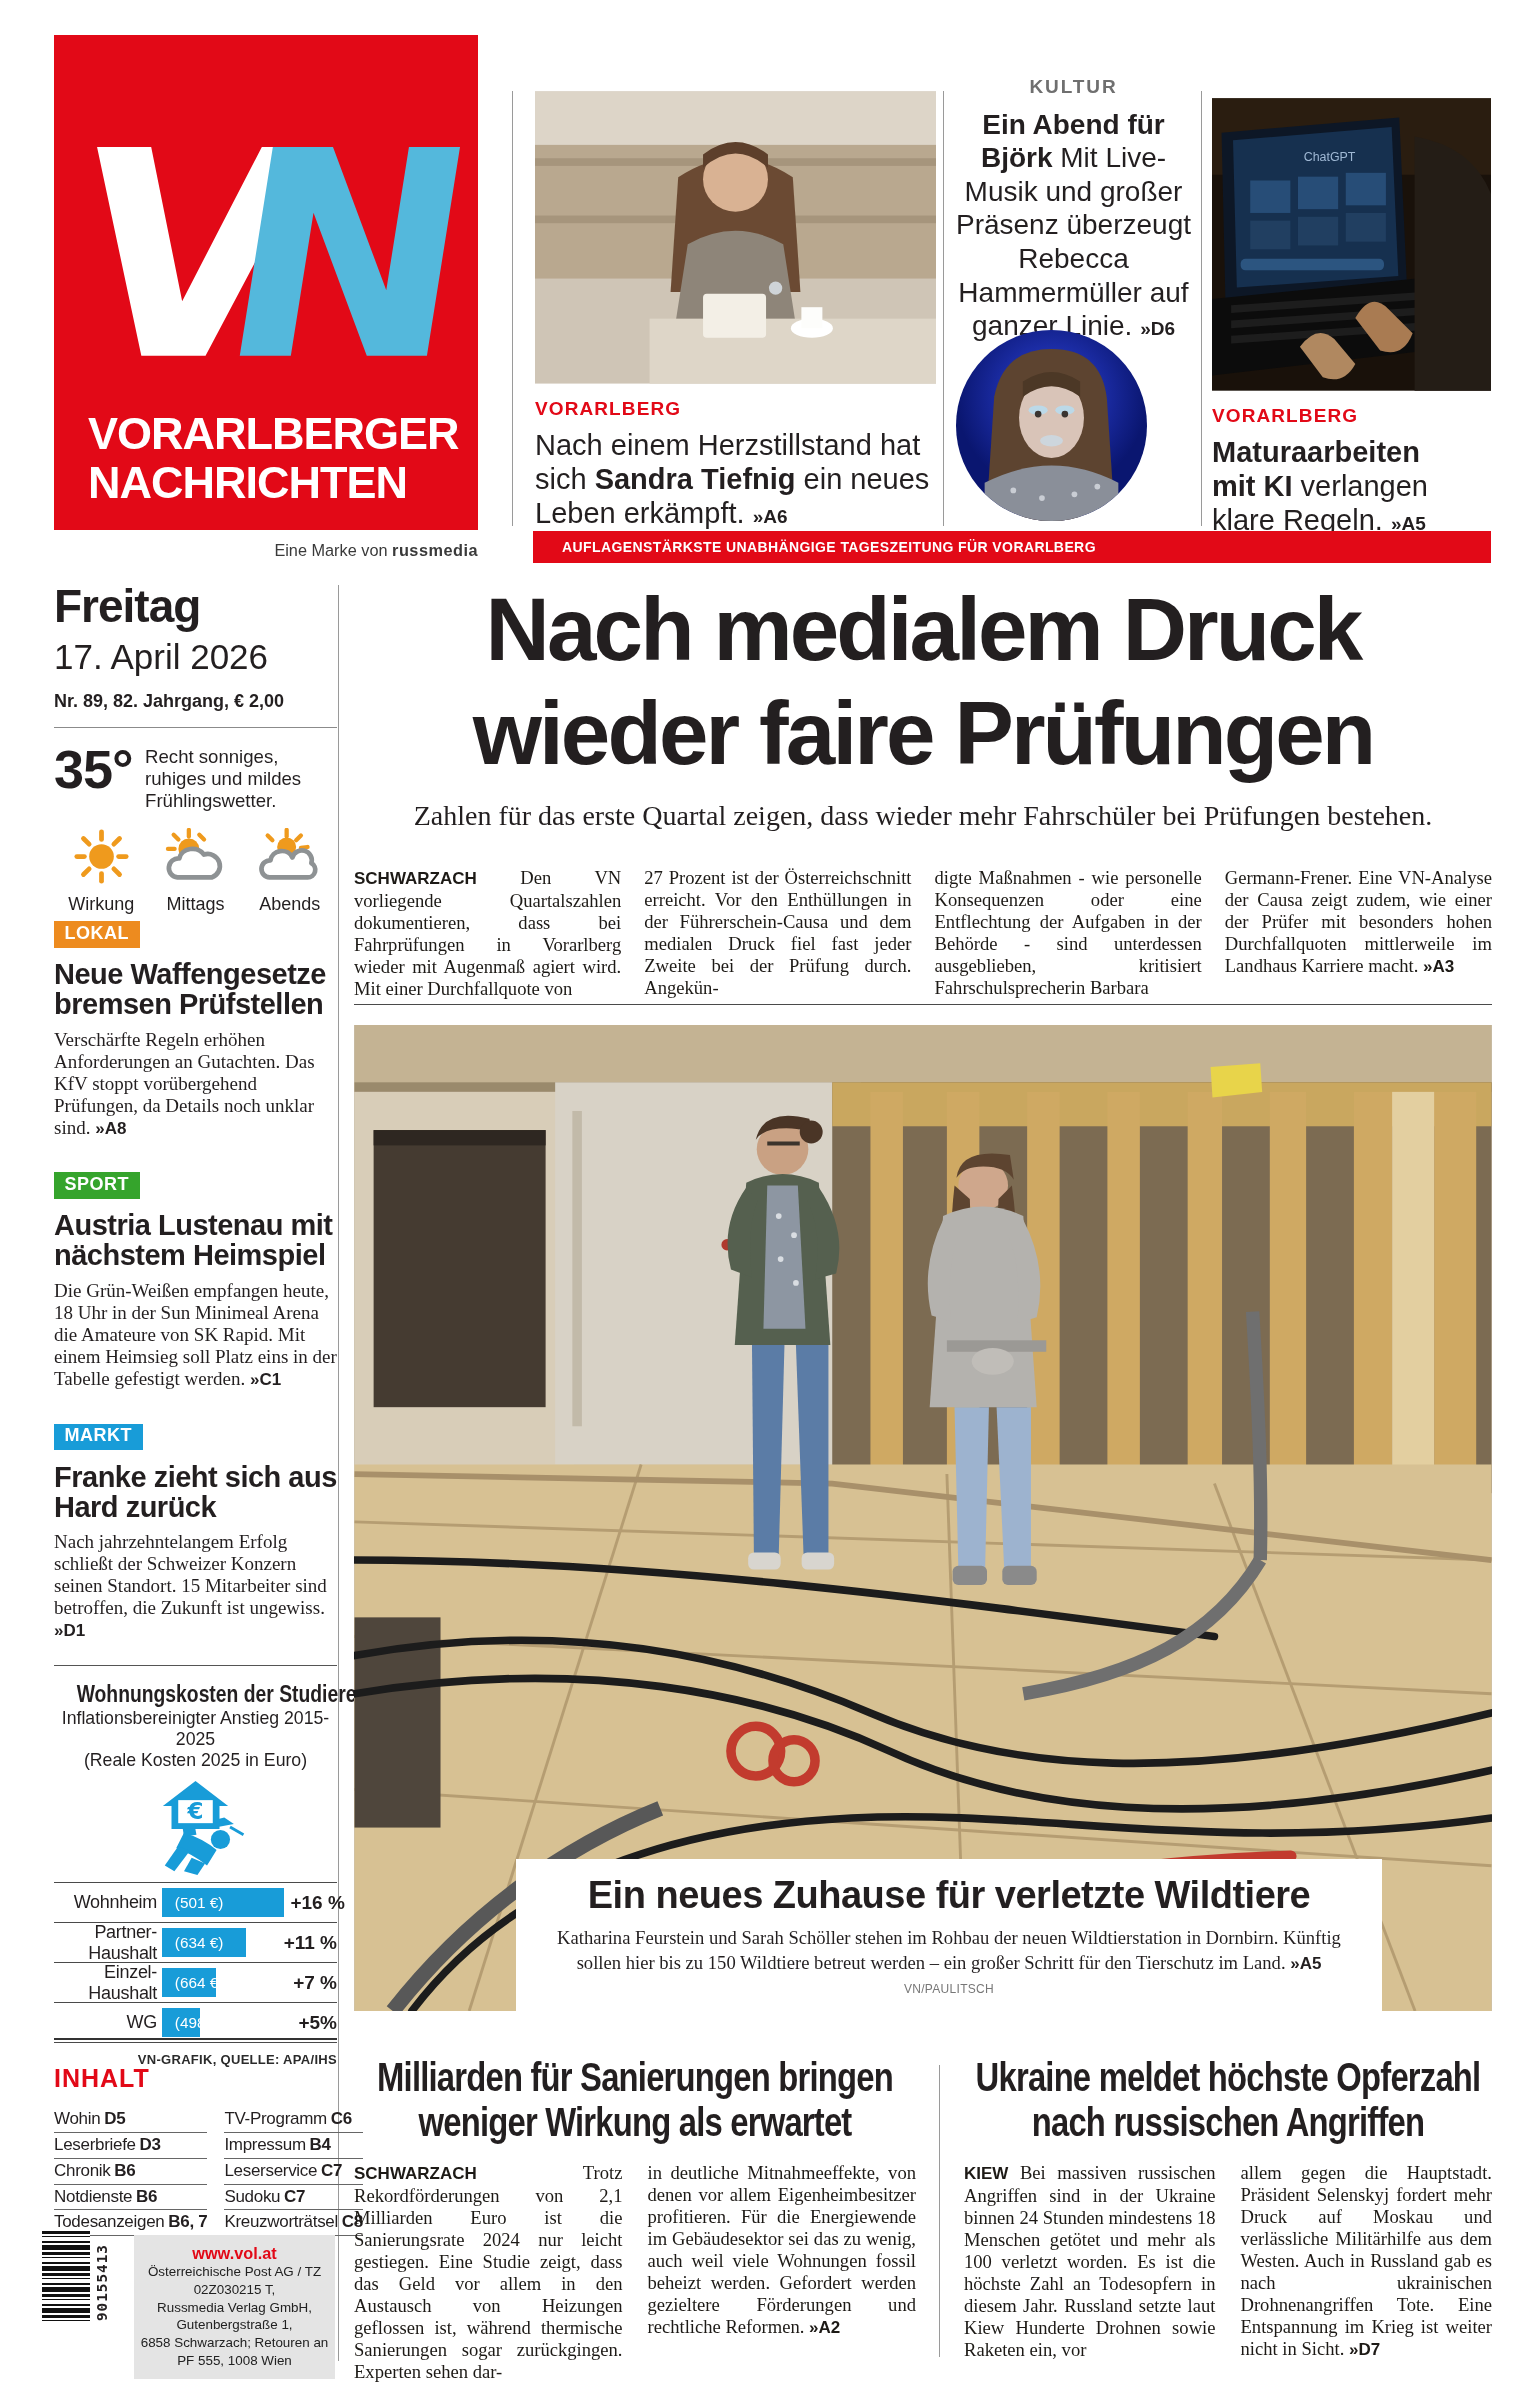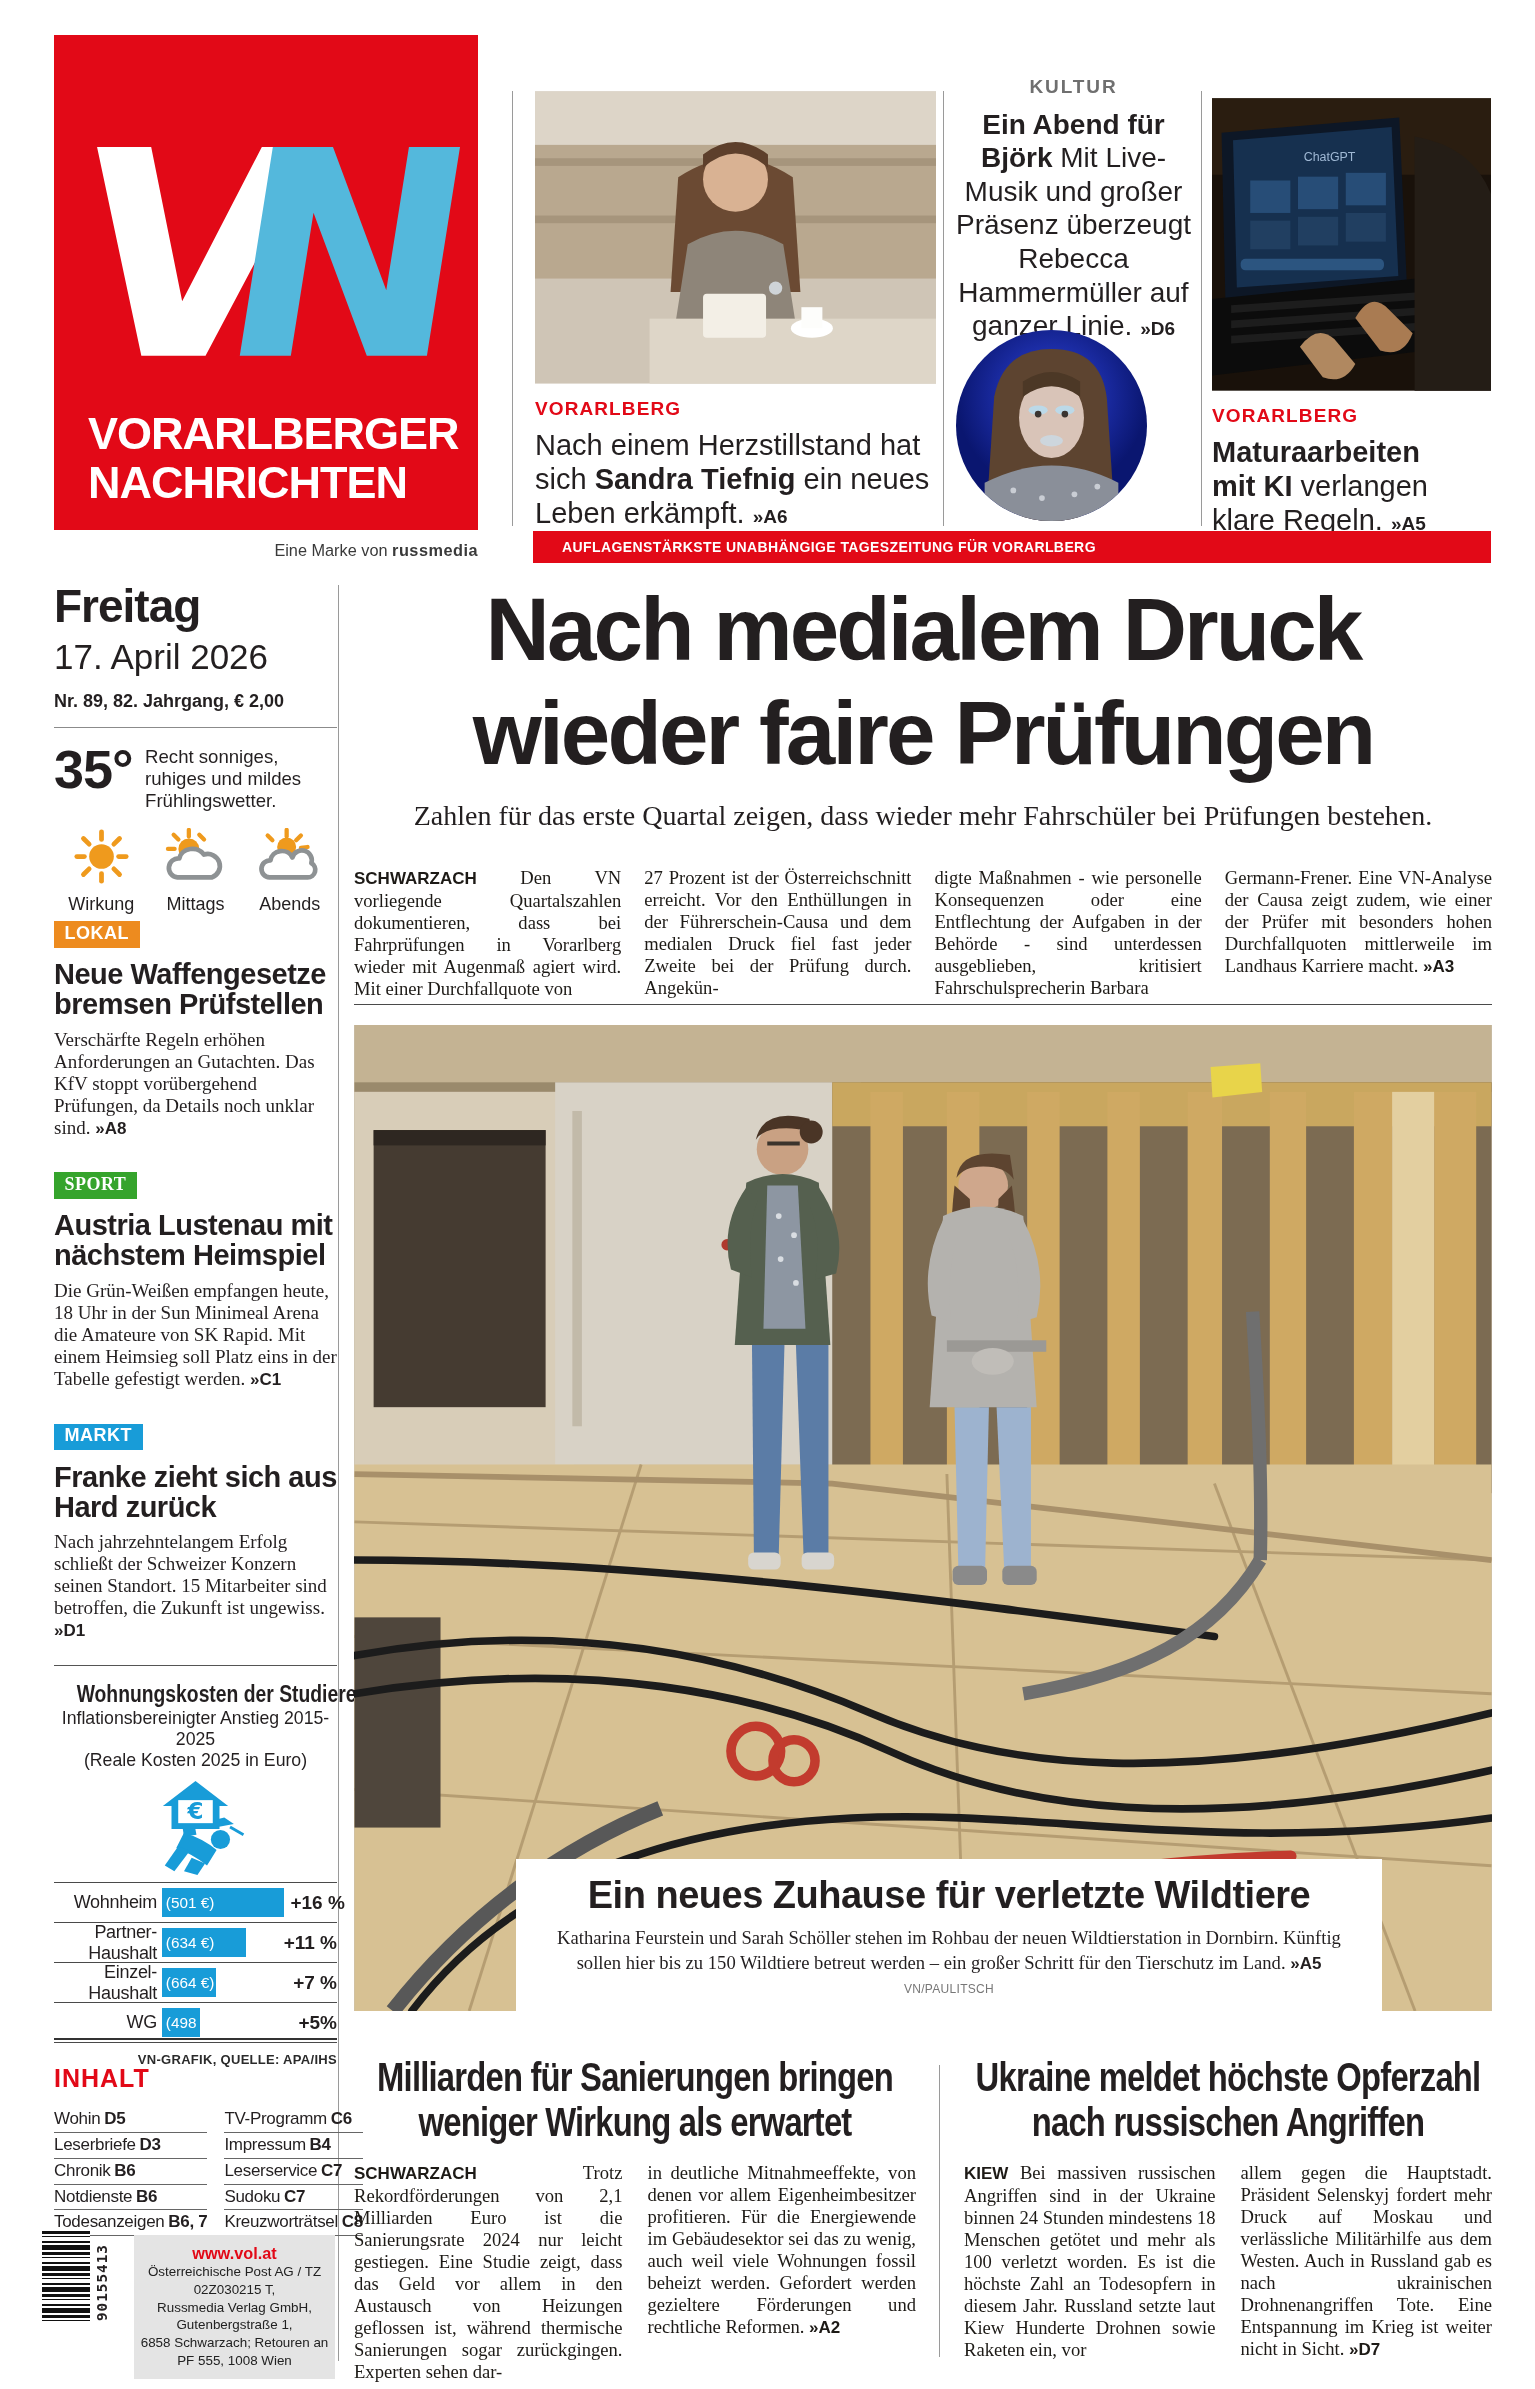--- a/index.html
+++ b/index.html
@@ -58,21 +58,21 @@
   #chartblock{left:54px;top:1665px;width:283px;border-top:1.9px solid #555;padding-top:15.3px}
   .ctitle{font-weight:700;font-size:23px;text-align:center;white-space:nowrap;
           transform:scaleX(.84);transform-origin:center}
   .csub{font-size:17.7px;text-align:center;line-height:21px}
   .cicon{display:block;margin:7.6px auto 0}
   .crows{margin-top:7.6px;border-bottom:1.9px solid #4a4a4a}
   .crow{display:flex;align-items:center;height:40px;border-top:1.9px solid #4a4a4a}
   .clabel{width:103px;text-align:right;font-size:18px;letter-spacing:-0.3px;flex:none}
   .cbarzone{flex:1;margin-left:4.8px}
   .cbar{height:29px;background:#189cd8;color:#fff;font-size:15.3px;line-height:29px;
-        padding-left:4px;white-space:nowrap;overflow:visible}
+        padding-left:13px;white-space:nowrap;overflow:visible}
   .cpct{width:61px;text-align:right;font-weight:700;font-size:19px;flex:none}
   .csource{text-align:right;font-size:13px;font-weight:700;margin-top:8.6px;
            letter-spacing:0.3px;color:#2b2b2b}
 
   
   #inhaltblock{left:54px;top:2038px;width:283px;border-top:2.4px solid #333;padding-top:24px}
   .ititle{color:#e20917;font-weight:700;font-size:25px;letter-spacing:1px}
   .itable{display:flex;gap:17px;margin-top:14.3px}
   .icol{flex:1}
   .irow{display:flex;align-items:baseline;font-size:17px;
@@ -292,21 +292,21 @@
   </div>
 </div>
 
 <div class="abs" id="sections">
   <div class="side-section">
     <span class="badge" style="background: rgb(237, 139, 31);">LOKAL</span>
     <h2>Neue Waffengesetze bremsen Prüfstellen</h2>
     <p><span>Verschärfte Regeln erhöhen Anforderungen an Gutachten. Das KfV stoppt vorübergehend Prüfungen, da Details noch unklar sind. </span><span class="pref">»A8</span></p>
   </div>
   <div class="side-section">
-    <span class="badge" style="background: rgb(53, 164, 44); font-family: Liberation Serif, serif;">SPORT</span>
+    <span class="badge" style="background: rgb(53, 164, 44);">SPORT</span>
     <h2>Austria Lustenau mit nächstem Heimspiel</h2>
     <p><span>Die Grün-Weißen empfangen heute, 18 Uhr in der Sun Minimeal Arena die Amateure von SK Rapid. Mit einem Heimsieg soll Platz eins in der Tabelle gefestigt werden. </span><span class="pref">»C1</span></p>
   </div>
   <div class="side-section">
     <span class="badge" style="background: rgb(24, 156, 216);">MARKT</span>
     <h2>Franke zieht sich aus Hard zurück</h2>
     <p><span>Nach jahrzehntelangem Erfolg schließt der Schweizer Konzern seinen Standort. 15 Mitarbeiter sind betroffen, die Zukunft ist ungewiss. </span><span class="pref">»D1</span></p>
   </div>
 </div>
 

